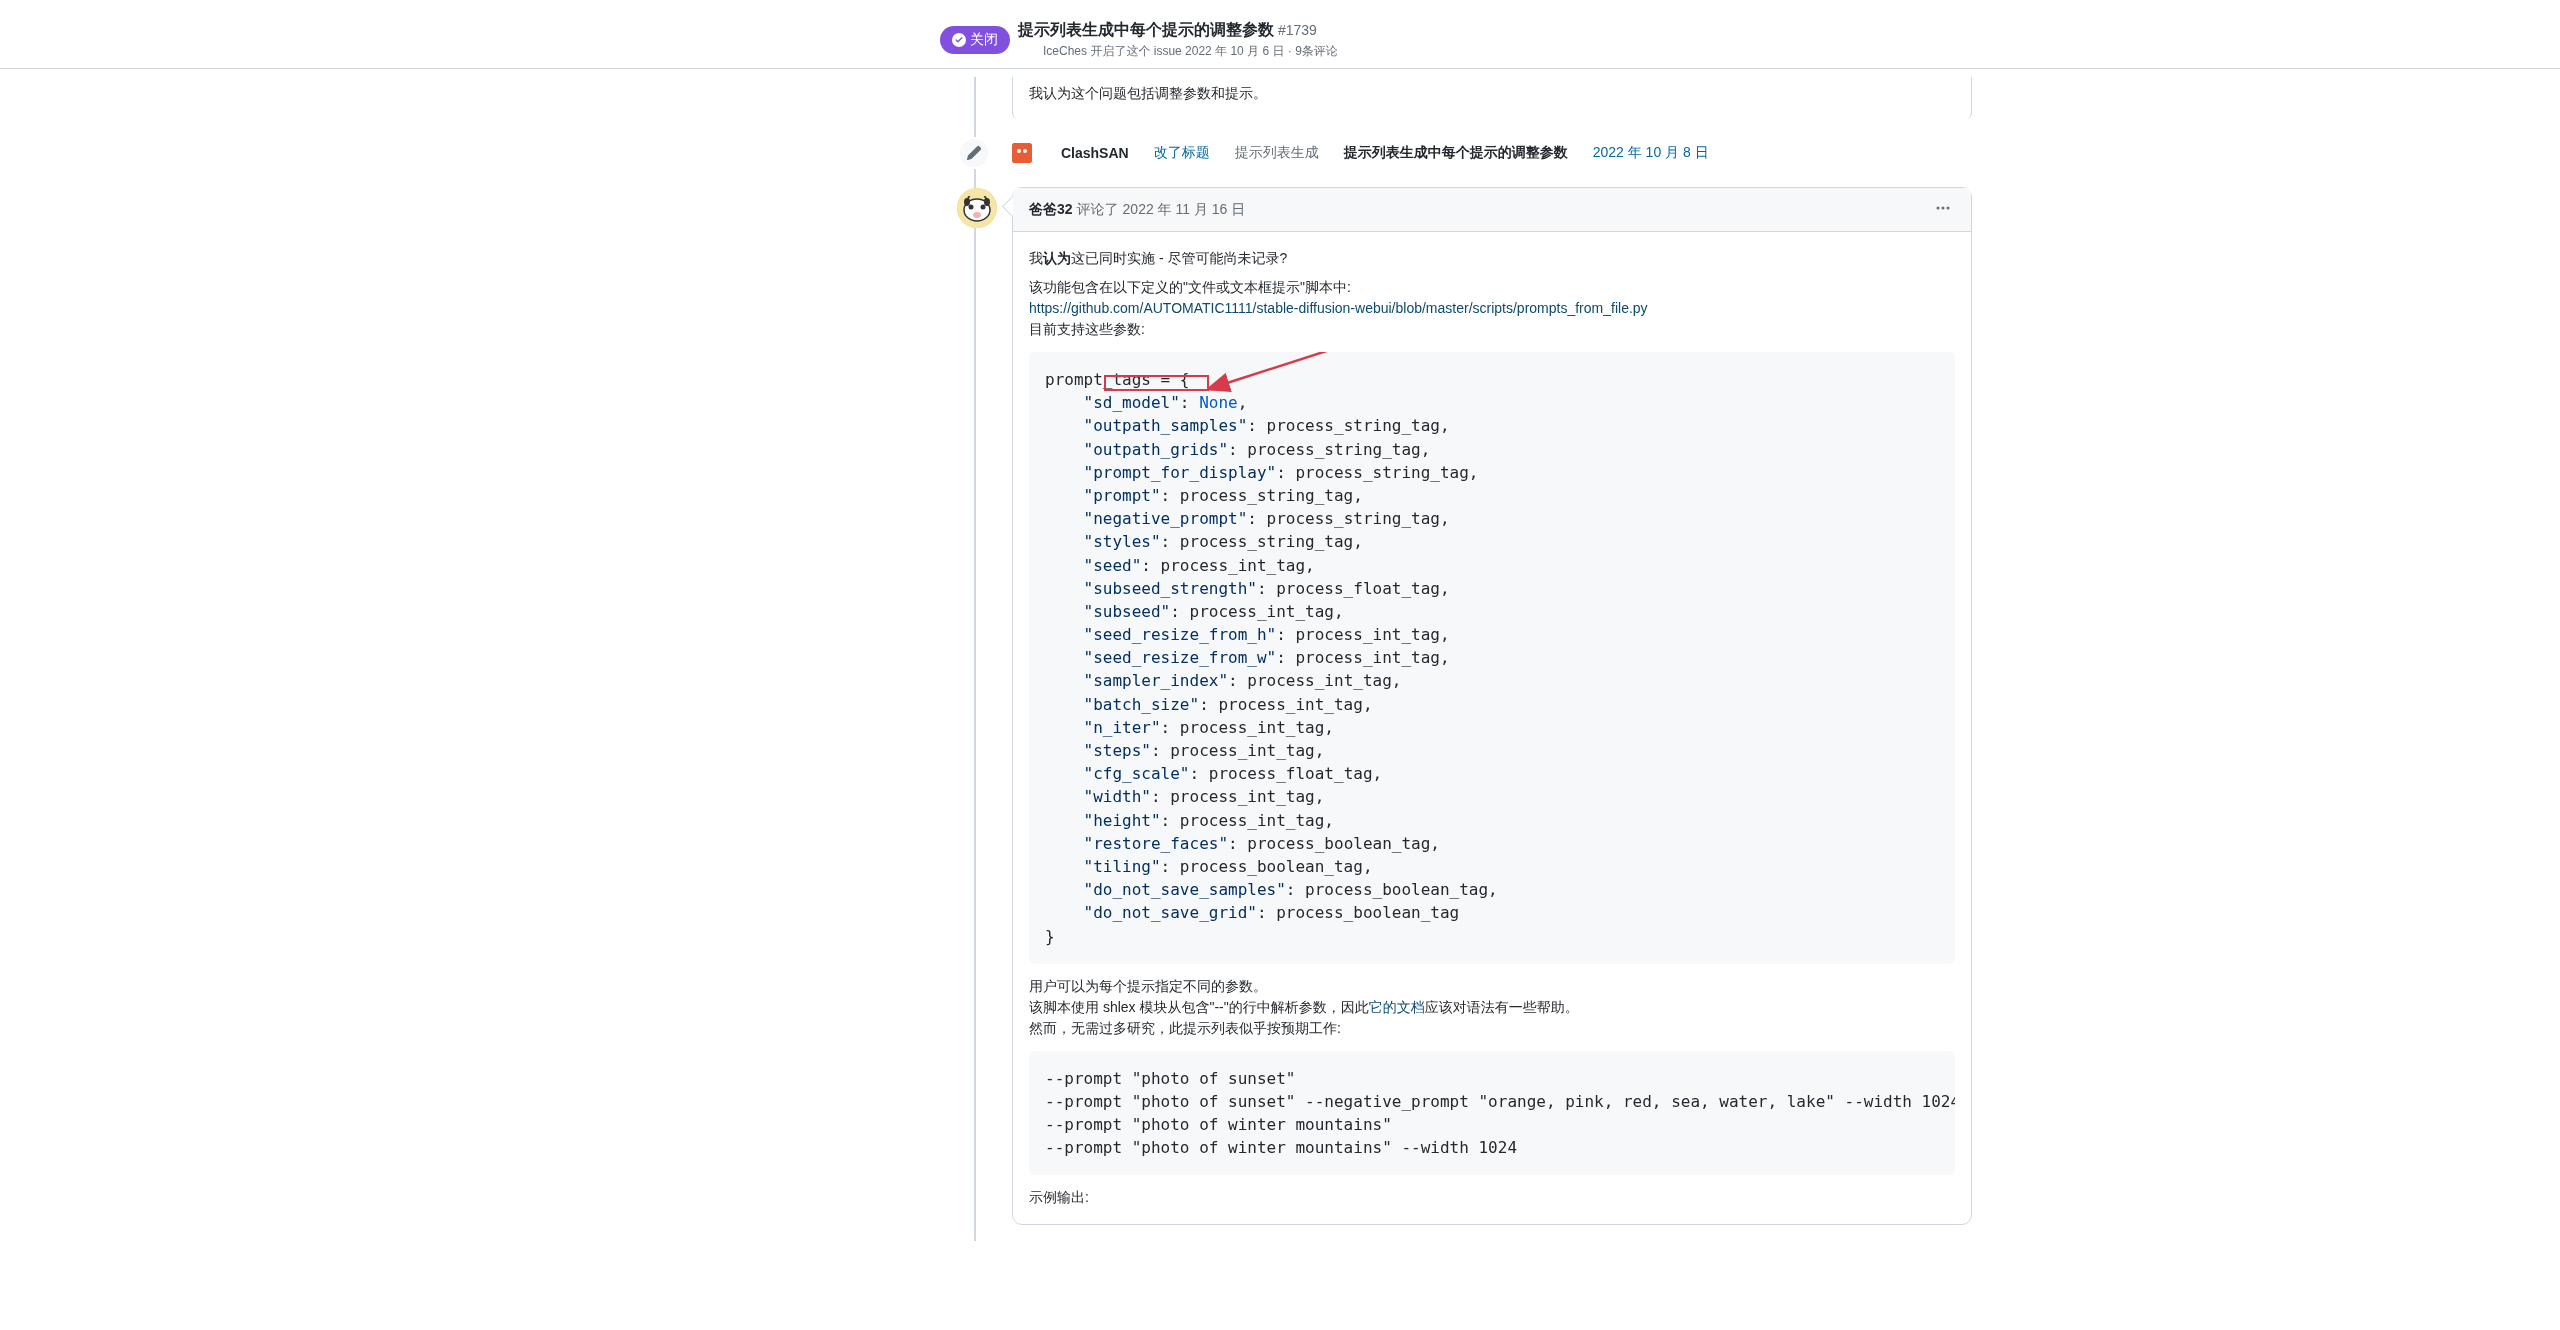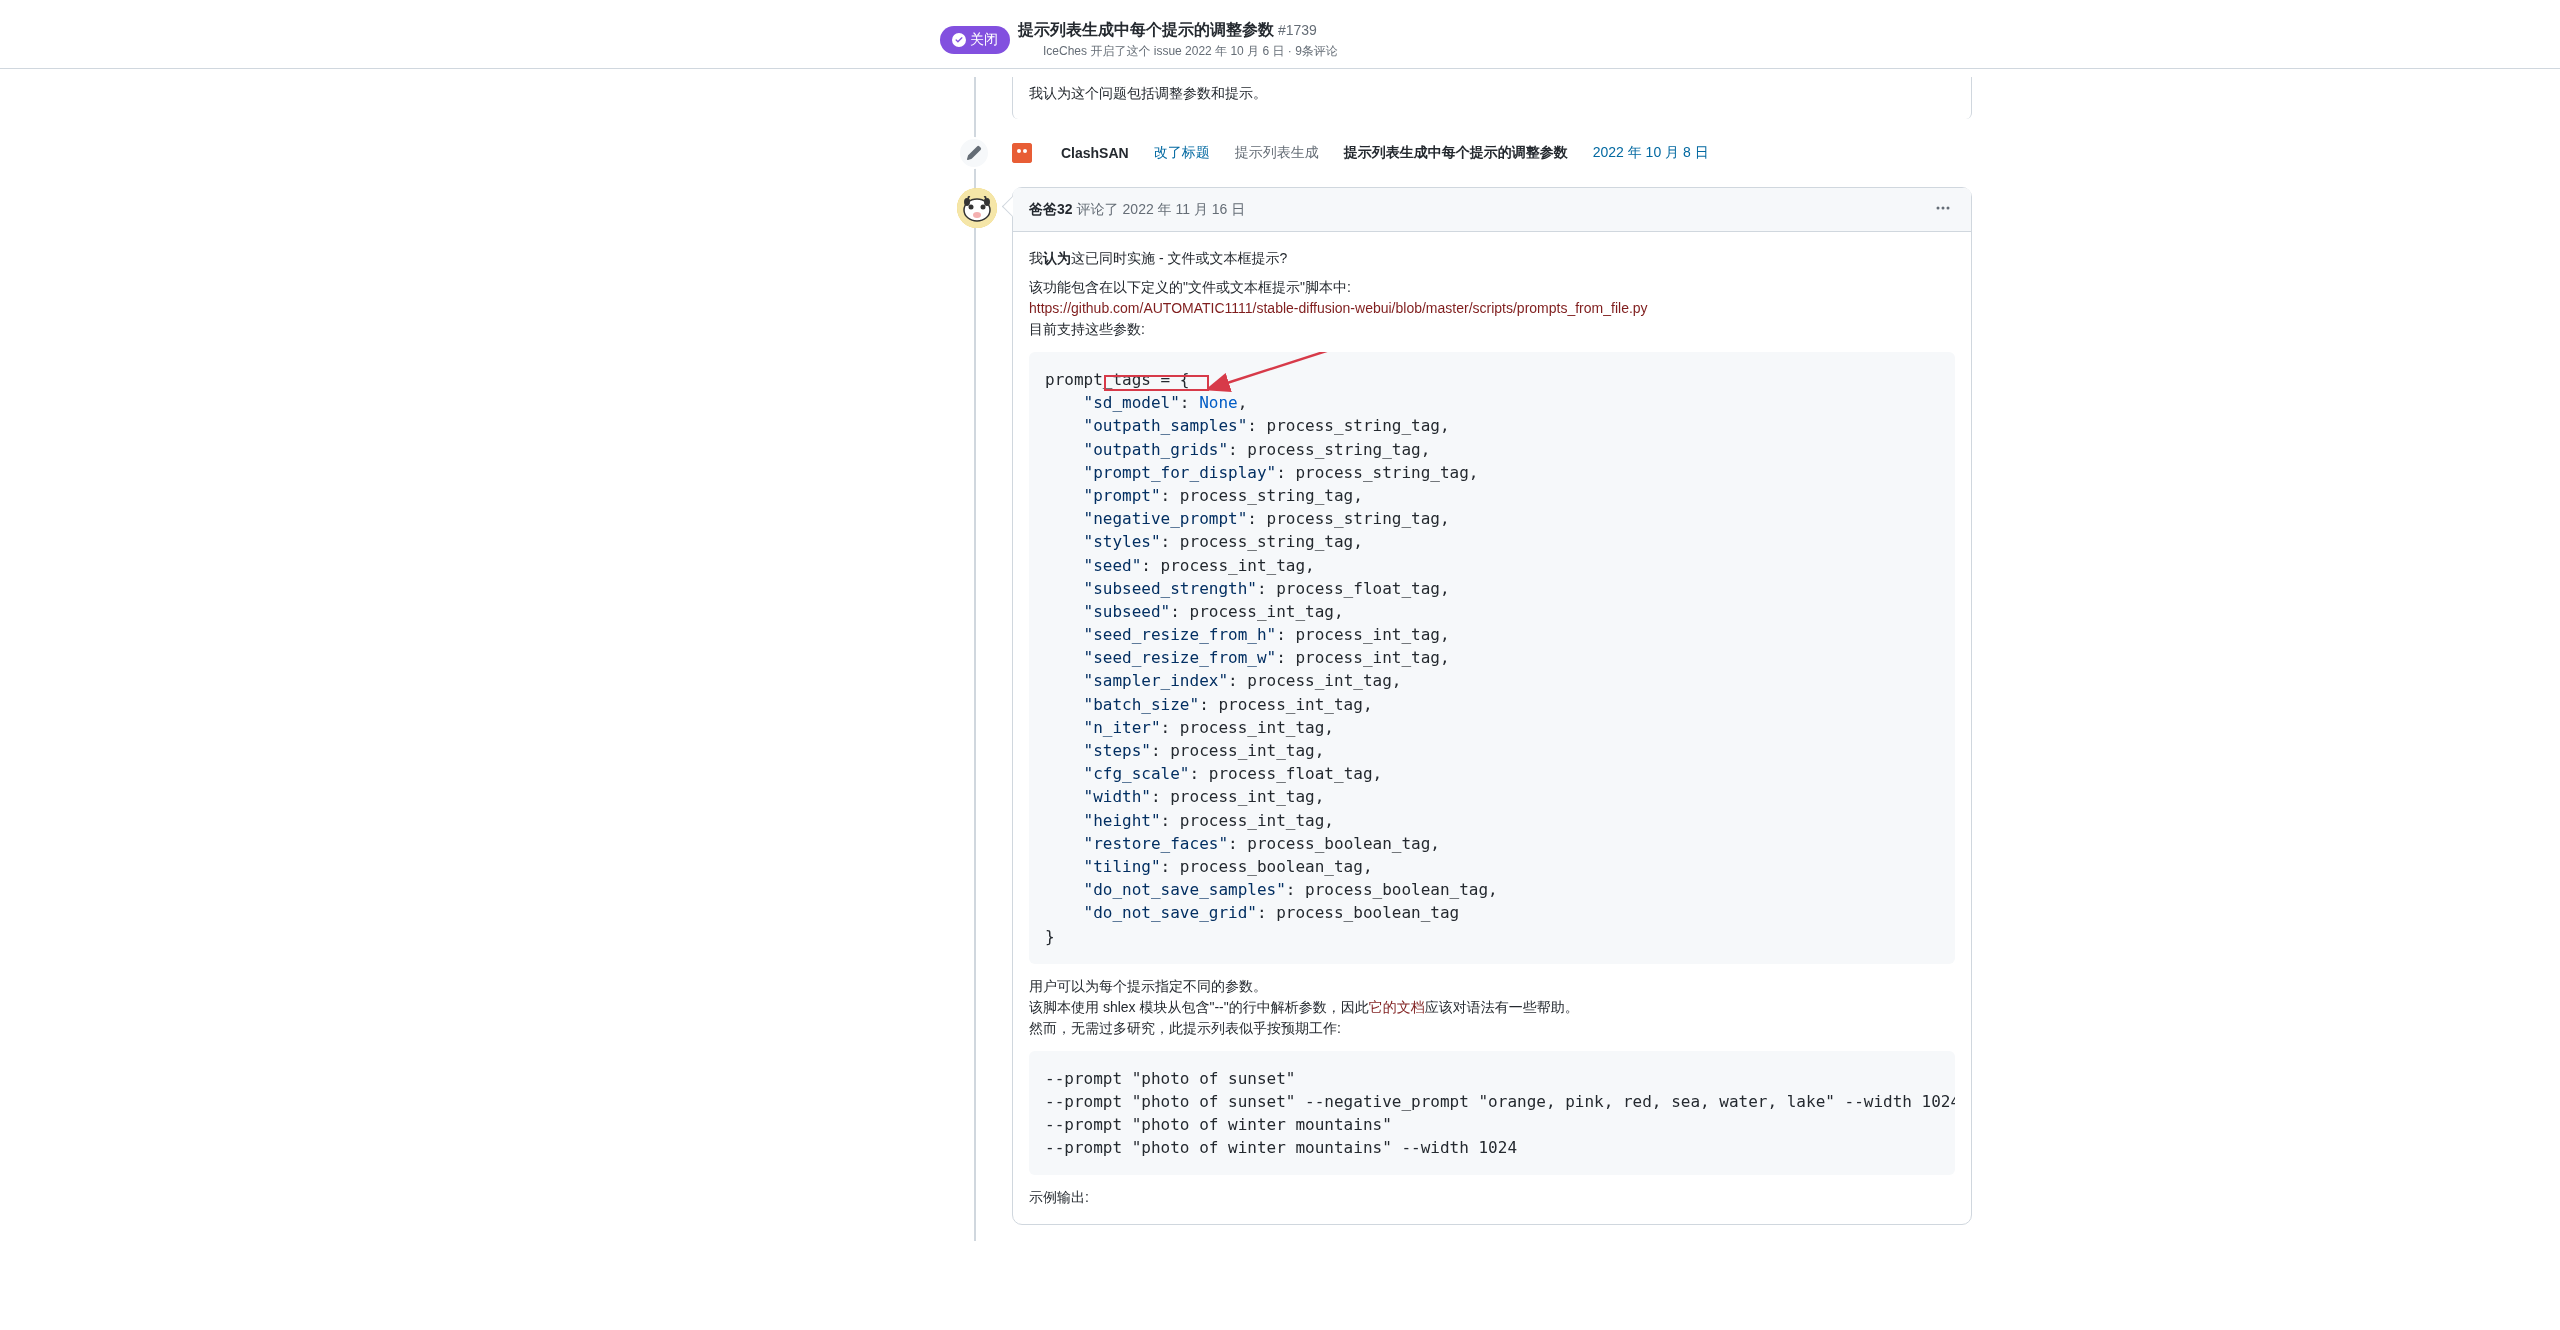--- a/index.html
+++ b/index.html
@@ -23,21 +23,21 @@
     .comment-block { border: 1px solid #d0d7de; border-radius: 10px; margin-bottom: 16px; position: relative; }
     .comment-block::before { content: ''; position: absolute; left: -8px; top: 11px; width: 14px; height: 14px; background: #fff; border-left: 1px solid #d0d7de; border-bottom: 1px solid #d0d7de; transform: rotate(45deg); z-index: 1; }
     .comment-header { padding: 8px 16px; background: #f6f8fa; border-bottom: 1px solid #d0d7de; border-radius: 6px 6px 0 0; display: flex; align-items: center; justify-content: space-between; position: relative; z-index: 2; }
     .comment-header-left { display: flex; align-items: center; gap: 4px; }
     .comment-author { font-weight: 600; color: #24292f; }
     .comment-action { color: #656d76; }
     .comment-date { color: #656d76; }
     .comment-menu { color: #656d76; cursor: pointer; padding: 4px; }
     .comment-body { padding: 16px; line-height: 1.5; }
     .comment-body p { margin-bottom: 8px; }
-    .comment-body a { color: #7f1d1d; text-decoration: none; }
+    .comment-body a { color: #0c4a6e; text-decoration: none; }
     
     .avatar { width: 40px; height: 40px; border-radius: 50%; position: absolute; left: -56px; top: 0; background: #f0d060; display: flex; align-items: center; justify-content: center; font-size: 20px; overflow: hidden; }
     
     .timeline-event { display: flex; align-items: center; gap: 25px; padding: 8px 0 8px 0; margin: 16px 0; position: relative; }
     .timeline-icon { width: 32px; height: 32px; border-radius: 50%; background: #f6f8fa; border: 2px solid #fff; display: flex; align-items: center; justify-content: center; position: absolute; left: -54px; }
     .timeline-icon svg { width: 16px; height: 16px; fill: #656d76; }
     .mini-avatar { width: 20px; height: 20px; border-radius: 3px; background: #e07050; display: inline-block; vertical-align: middle; margin-right: 4px; }
     .event-user { font-weight: 600; color: #24292f; }
     .event-text { color: #0369a1; }
     .event-title-old { color: #656d76; }
@@ -135,21 +135,21 @@
           <span class="comment-menu">
             <svg width="16" height="16" viewBox="0 0 16 16" fill="#656d76">
                 <circle cx="3" cy="8" r="1.5"></circle>
                 <circle cx="8" cy="8" r="1.5"></circle>
                 <circle cx="13" cy="8" r="1.5"></circle>
               </svg>
           </span>
         </div>
         <div class="comment-body">
           <p>
-            <span>我</span><strong>认为</strong><span>这已同时实施 - 文件或文本框提示?</span>
+            <span>我</span><strong>认为</strong><span>这已同时实施 - 尽管可能尚未记录?</span>
           </p>
           <p style="margin-bottom:0;">该功能包含在以下定义的"文件或文本框提示"脚本中:</p>
           <p style="margin-bottom:0;"><a href="#">https://github.com/AUTOMATIC1111/stable-diffusion-webui/blob/master/scripts/prompts_from_file.py</a></p>
           <p>目前支持这些参数:</p>
 
           <div class="code-block" id="code1">prompt_tags = {
     <span class="str">"sd_model"</span>: <span class="none">None</span>,
     <span class="str">"outpath_samples"</span>: process_string_tag,
     <span class="str">"outpath_grids"</span>: process_string_tag,
     <span class="str">"prompt_for_display"</span>: process_string_tag,

